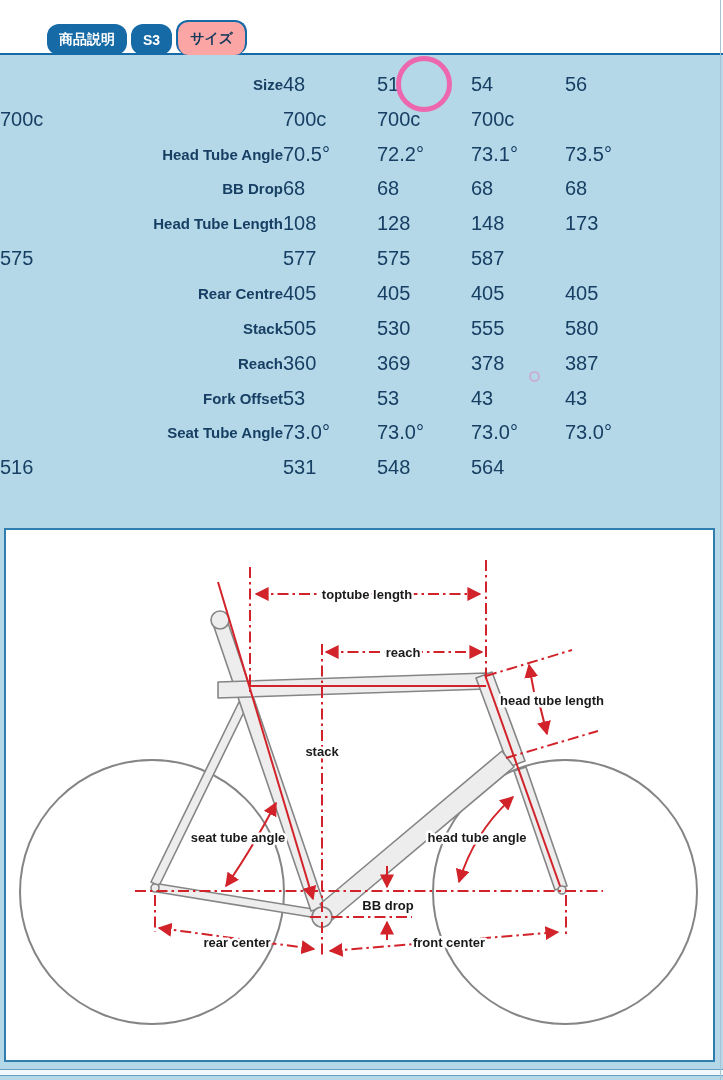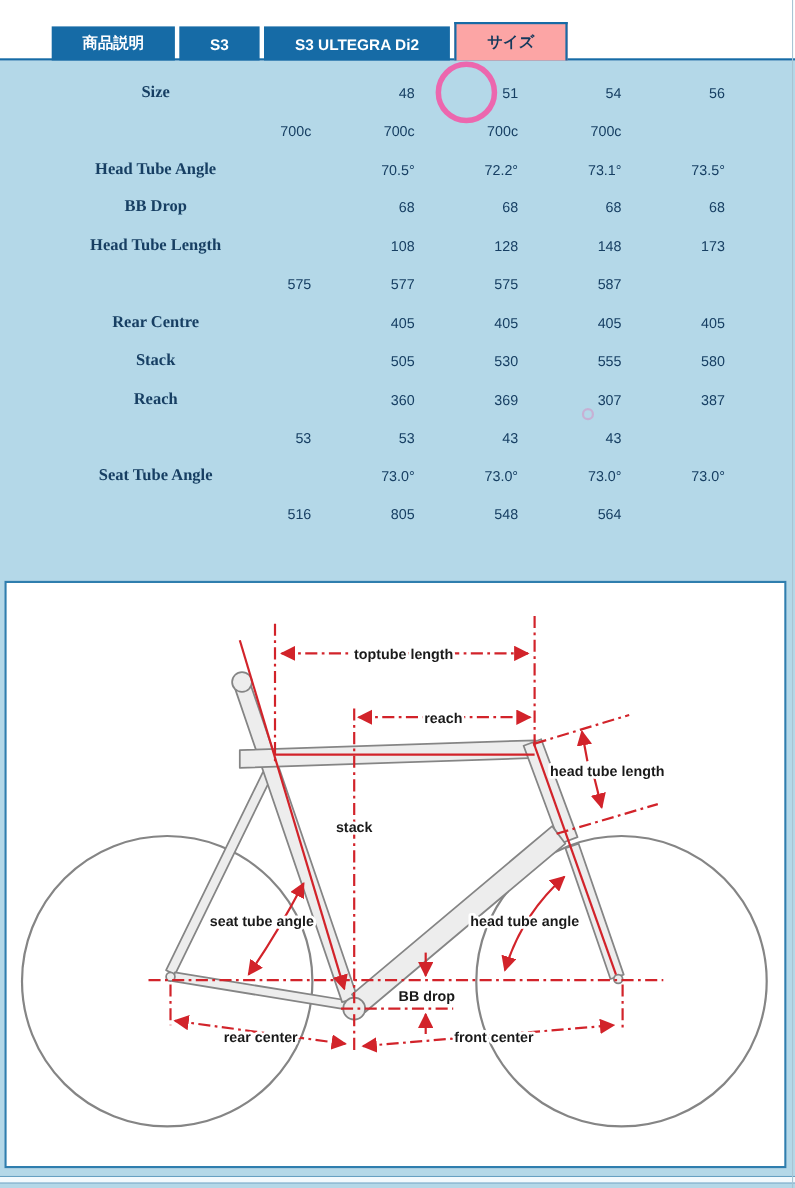--- a/index.html
+++ b/index.html
@@ -6,31 +6,31 @@
   body{width:723px;height:1080px;position:relative;overflow:hidden;
        font-family:"Liberation Sans",sans-serif;background:#ffffff;}
   .abs{position:absolute;}
   
   .panel-bg{left:0;top:55px;width:723px;height:1025px;background:#b4d8e8;}
   
   .tabbar{left:0;top:0;width:723px;height:55px;display:flex;align-items:flex-end;
           padding-left:47px;box-sizing:border-box;gap:4px;z-index:3;}
   .tabbar-line{left:0;top:53px;width:723px;height:2px;background:#166ba6;z-index:2;}
   .tab{height:31px;background:#166ba6;color:#ffffff;font-size:14px;font-weight:bold;
-       display:flex;align-items:center;justify-content:center;padding:0 28px;
-       white-space:nowrap;cursor:pointer;z-index:3;}
+       display:flex;align-items:center;justify-content:center;padding:0 12px;
+       white-space:nowrap;cursor:pointer;z-index:3;border-radius:12px;}
   .tab.active{height:35px;background:#fca5a5;color:#14395c;
        border:2px solid #166ba6;border-bottom:none;box-sizing:border-box;z-index:4;}
   
   .geo-table{left:0;top:55px;width:723px;padding-top:12px;z-index:2;}
   .geo-row{display:grid;grid-template-columns:283px 94px 94px 94px 94px;
            height:34.85px;align-items:center;}
-  .geo-label{text-align:center;color:#173f63;
-             font-size:15px;font-weight:bold;font-family:Liberation Serif, serif;}
-  .geo-cell{text-align:right;color:#173f63;font-size:13px;}
+  .geo-label{text-align:right;color:#173f63;
+             font-size:15px;font-weight:bold;}
+  .geo-cell{text-align:left;color:#173f63;font-size:20px;}
   
   .hl-circle{left:396px;top:56px;width:56px;height:56px;border:5px solid #ec67ae;
              border-radius:50%;box-sizing:border-box;z-index:5;}
   .hl-dot{left:529px;top:371px;width:11px;height:11px;border:2px solid #ec67ae;
           border-radius:50%;opacity:.35;box-sizing:border-box;z-index:5;}
   
   .diagram-box{left:4px;top:528px;width:711px;height:534px;background:#ffffff;
                border:2px solid #2f7eae;box-sizing:border-box;z-index:2;}
   .diagram-box svg{display:block;width:707px;height:530px;}
   svg text{font-family:"Liberation Sans",sans-serif;font-size:13px;font-weight:bold;
@@ -48,21 +48,20 @@
 </style>
 </head>
 <body>
 
 <div class="abs panel-bg"></div>
 
 <div class="abs tabbar-line"></div>
 <div class="abs tabbar">
     <div class="tab">商品説明</div>
     <div class="tab">S3</div>
-    <div class="tab">S3 ULTEGRA Di2</div>
     <div class="tab active">サイズ</div>
   </div>
 
 <div class="abs geo-table">
     <div class="geo-row">
       <div class="geo-label">Size</div>
       <div class="geo-cell">48</div>
       <div class="geo-cell">51</div>
       <div class="geo-cell">54</div>
       <div class="geo-cell">56</div>
@@ -111,39 +110,40 @@
       <div class="geo-label">Stack</div>
       <div class="geo-cell">505</div>
       <div class="geo-cell">530</div>
       <div class="geo-cell">555</div>
       <div class="geo-cell">580</div>
     </div>
     <div class="geo-row">
       <div class="geo-label">Reach</div>
       <div class="geo-cell">360</div>
       <div class="geo-cell">369</div>
-      <div class="geo-cell">307</div>
+      <div class="geo-cell">378</div>
       <div class="geo-cell">387</div>
     </div>
     <div class="geo-row">
+      <div class="geo-label">Fork Offset</div>
       <div class="geo-cell">53</div>
       <div class="geo-cell">53</div>
       <div class="geo-cell">43</div>
       <div class="geo-cell">43</div>
     </div>
     <div class="geo-row">
       <div class="geo-label">Seat Tube Angle</div>
       <div class="geo-cell">73.0°</div>
       <div class="geo-cell">73.0°</div>
       <div class="geo-cell">73.0°</div>
       <div class="geo-cell">73.0°</div>
     </div>
     <div class="geo-row">
       <div class="geo-cell">516</div>
-      <div class="geo-cell">805</div>
+      <div class="geo-cell">531</div>
       <div class="geo-cell">548</div>
       <div class="geo-cell">564</div>
     </div>
   </div>
 
 <div class="abs hl-circle"></div>
 <div class="abs hl-dot"></div>
 
 <div class="abs diagram-box">
   <svg viewBox="6 526 707 530">

